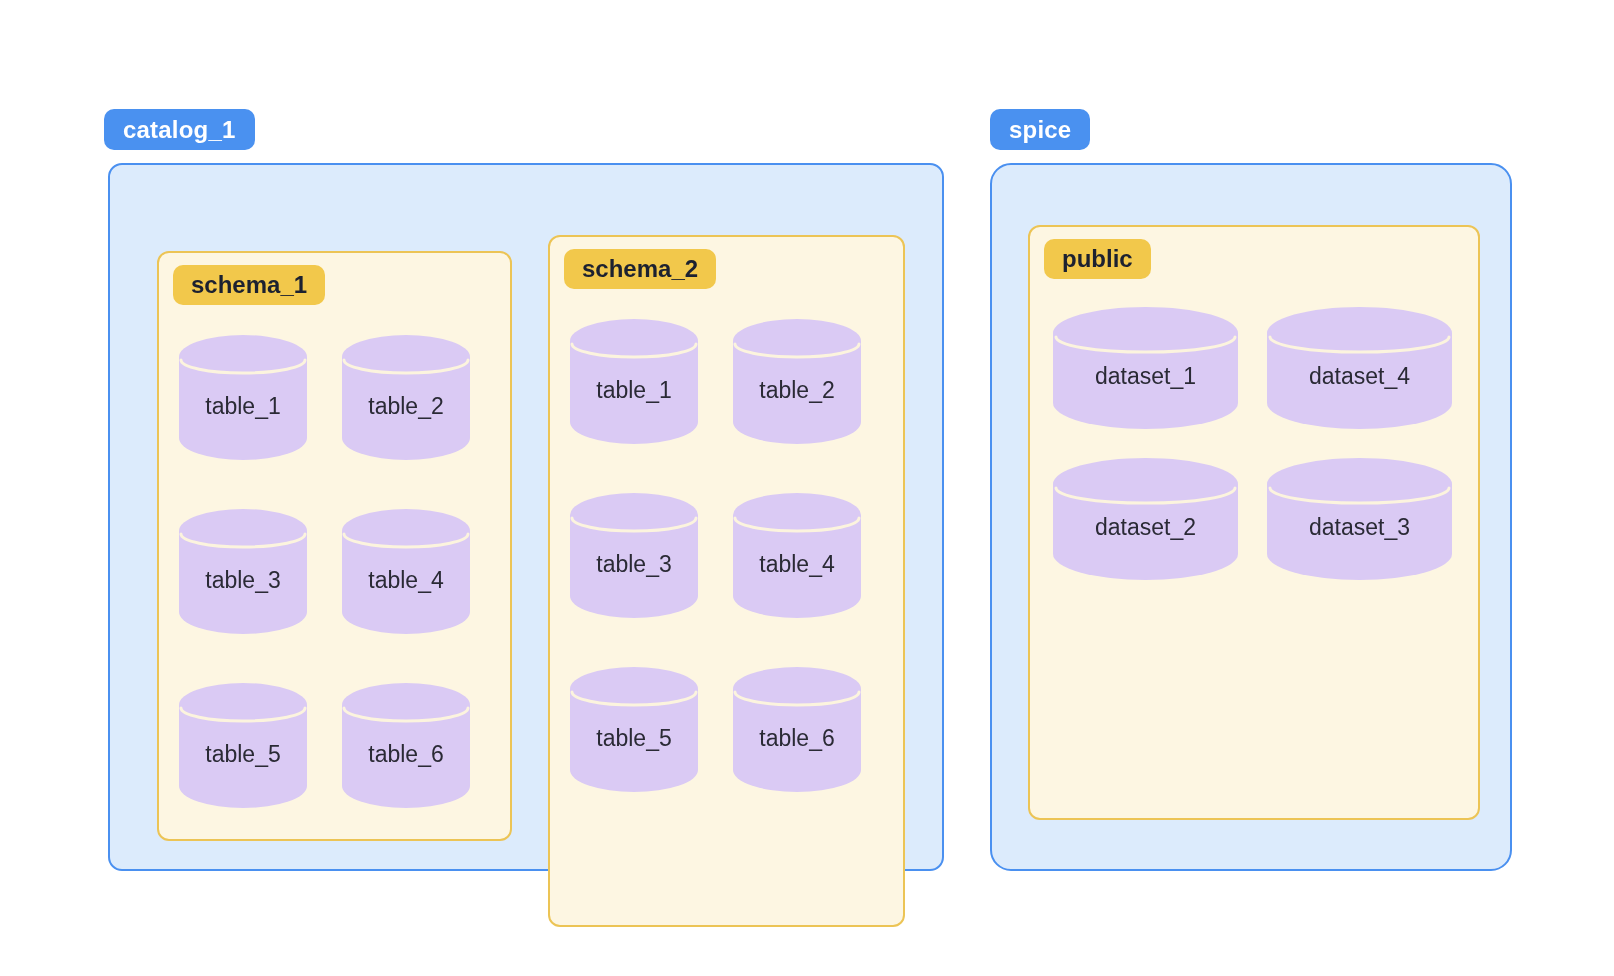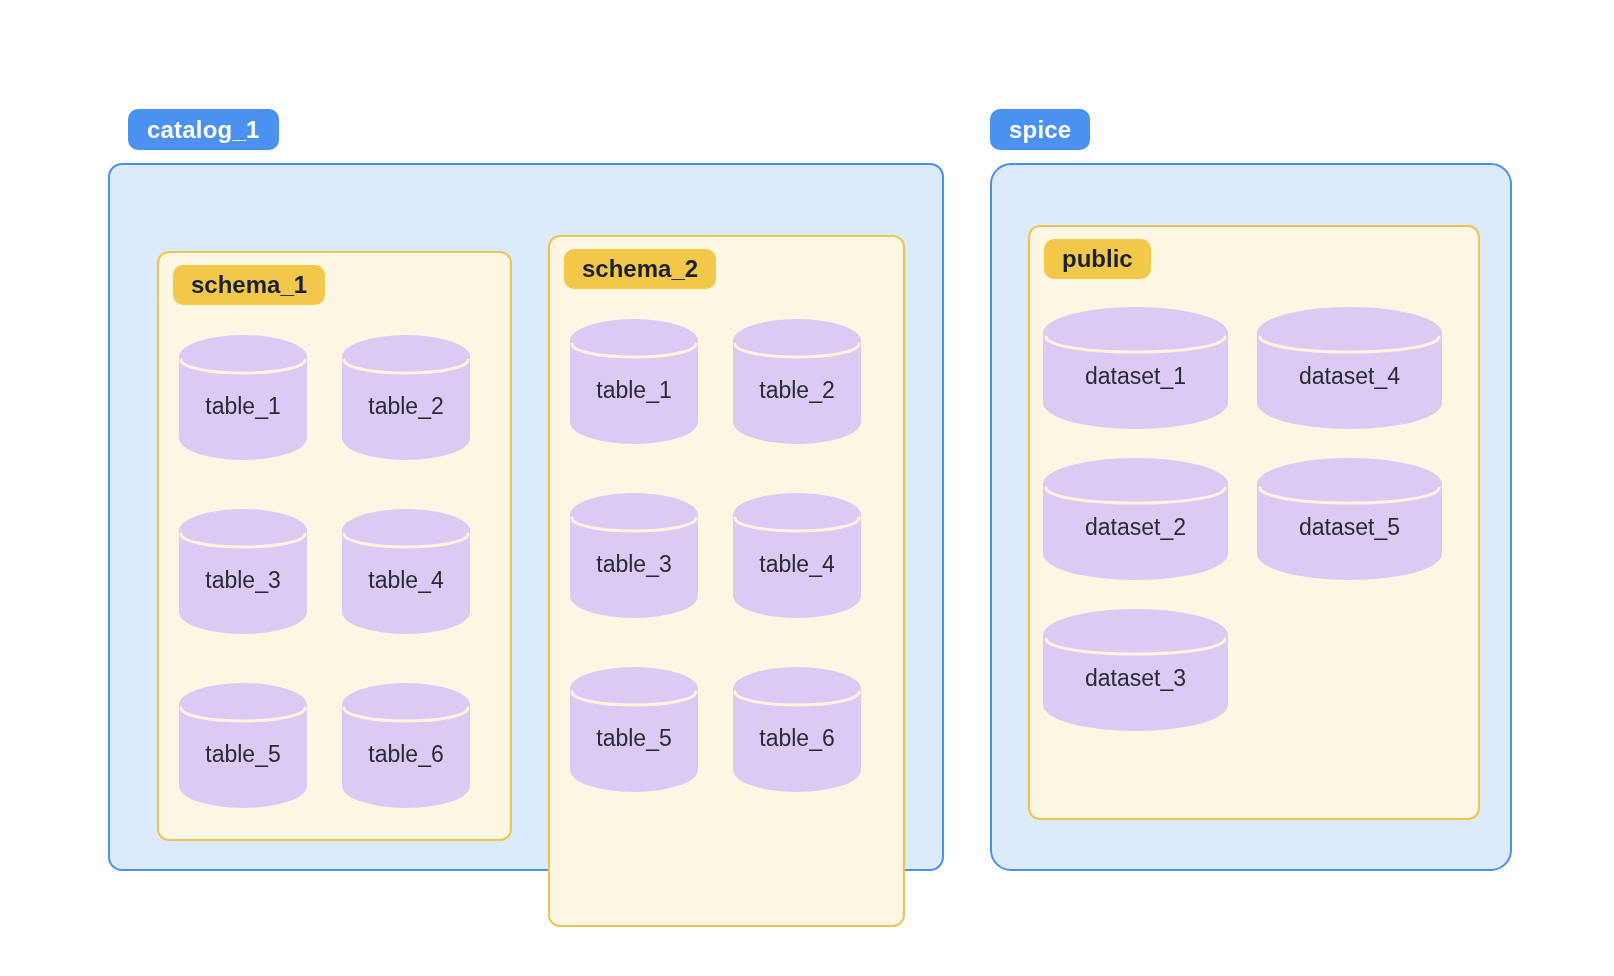--- a/index.html
+++ b/index.html
@@ -52,21 +52,21 @@
   .grid{
     display:grid;
     margin-top:30px;
     padding-left:20px;
     grid-template-columns:128px 128px;
     column-gap:35px;
     row-gap:49px;
   }
   .grid.wide-grid{
     margin-top:28px;
-    padding-left:13px;
+    padding-left:23px;
     grid-template-columns:185px 185px;
     column-gap:37px;
     row-gap:52px;
     gap:29px;
   }
   
   .cyl{position:relative;width:128px;height:125px;}
   .cyl.wide{width:185px;height:122px;}
   .cyl svg{position:absolute;left:0;top:0;width:100%;height:100%;display:block;}
   .cyl .body{fill:var(--cylinder-fill,#DACAF4);}
@@ -76,21 +76,21 @@
     box-sizing:border-box;
     display:flex;align-items:center;justify-content:center;
     padding-top:17px;
     font-size:23px;font-weight:500;
     color:var(--cylinder-text,#2A2A35);
   }
 </style>
 </head>
 <body>
 
-<div class="catalog-tag" style="left:104px;top:109px;margin-left:24px;">catalog_1</div>
+<div class="catalog-tag" style="left:104px;top:109px;">catalog_1</div>
 
 <div class="catalog-box" style="left:108px;top:163px;width:836px;height:708px;">
 
   <div class="schema-box" style="left:47px;top:86px;width:355px;height:590px;">
     <div class="schema-tag">schema_1</div>
     <div class="grid">
       <div class="cyl">
           <svg viewBox="0 0 128 125">
             <path class="body" d="M0,22 A64,22 0 0 1 128,22 L128,103 A64,22 0 0 1 0,103 Z"></path>
             <path class="arc" d="M2,25 A62,13 0 0 0 126,25"></path>
@@ -210,24 +210,17 @@
             <path class="body" d="M0,26 A92.5,26 0 0 1 185,26 L185,96 A92.5,26 0 0 1 0,96 Z"></path>
             <path class="arc" d="M3,30 A89,15 0 0 0 182,30"></path>
           </svg>
         <div class="lbl">dataset_2</div>
       </div>
       <div class="cyl wide">
           <svg viewBox="0 0 185 122">
             <path class="body" d="M0,26 A92.5,26 0 0 1 185,26 L185,96 A92.5,26 0 0 1 0,96 Z"></path>
             <path class="arc" d="M3,30 A89,15 0 0 0 182,30"></path>
           </svg>
-        <div class="lbl">dataset_5</div>
-      </div>
-      <div class="cyl wide">
-          <svg viewBox="0 0 185 122">
-            <path class="body" d="M0,26 A92.5,26 0 0 1 185,26 L185,96 A92.5,26 0 0 1 0,96 Z"></path>
-            <path class="arc" d="M3,30 A89,15 0 0 0 182,30"></path>
-          </svg>
         <div class="lbl">dataset_3</div>
       </div>
     </div>
   </div>
 </div>
 
 </body></html>

